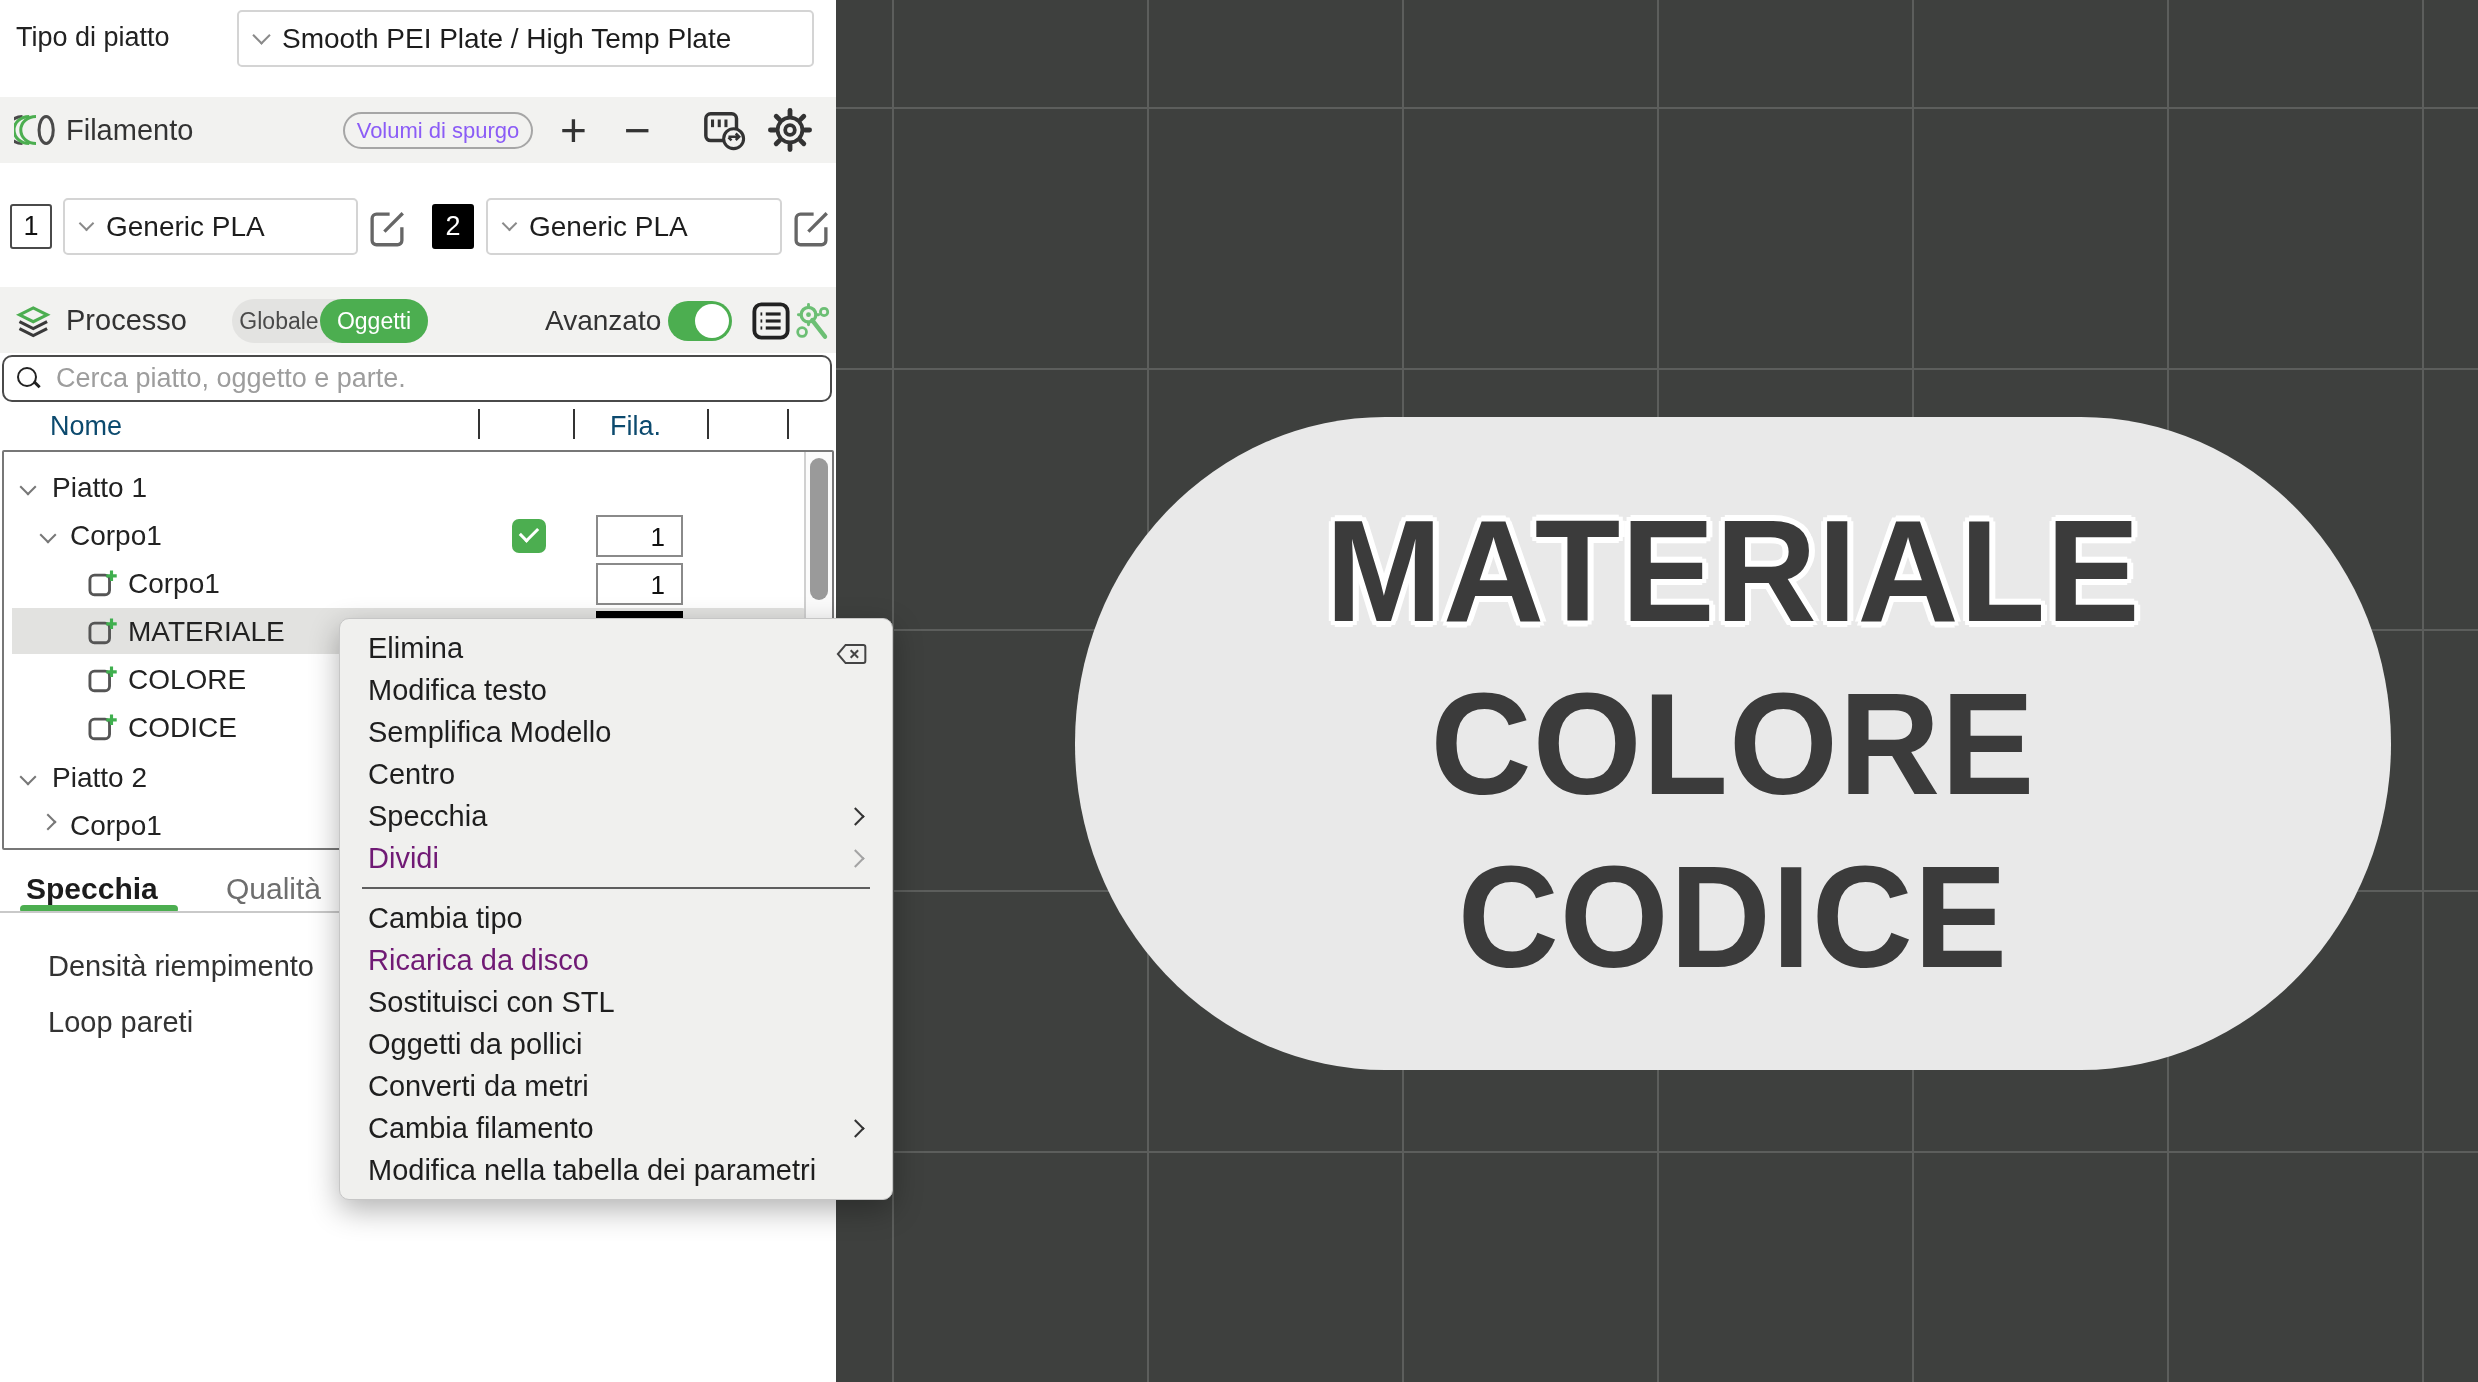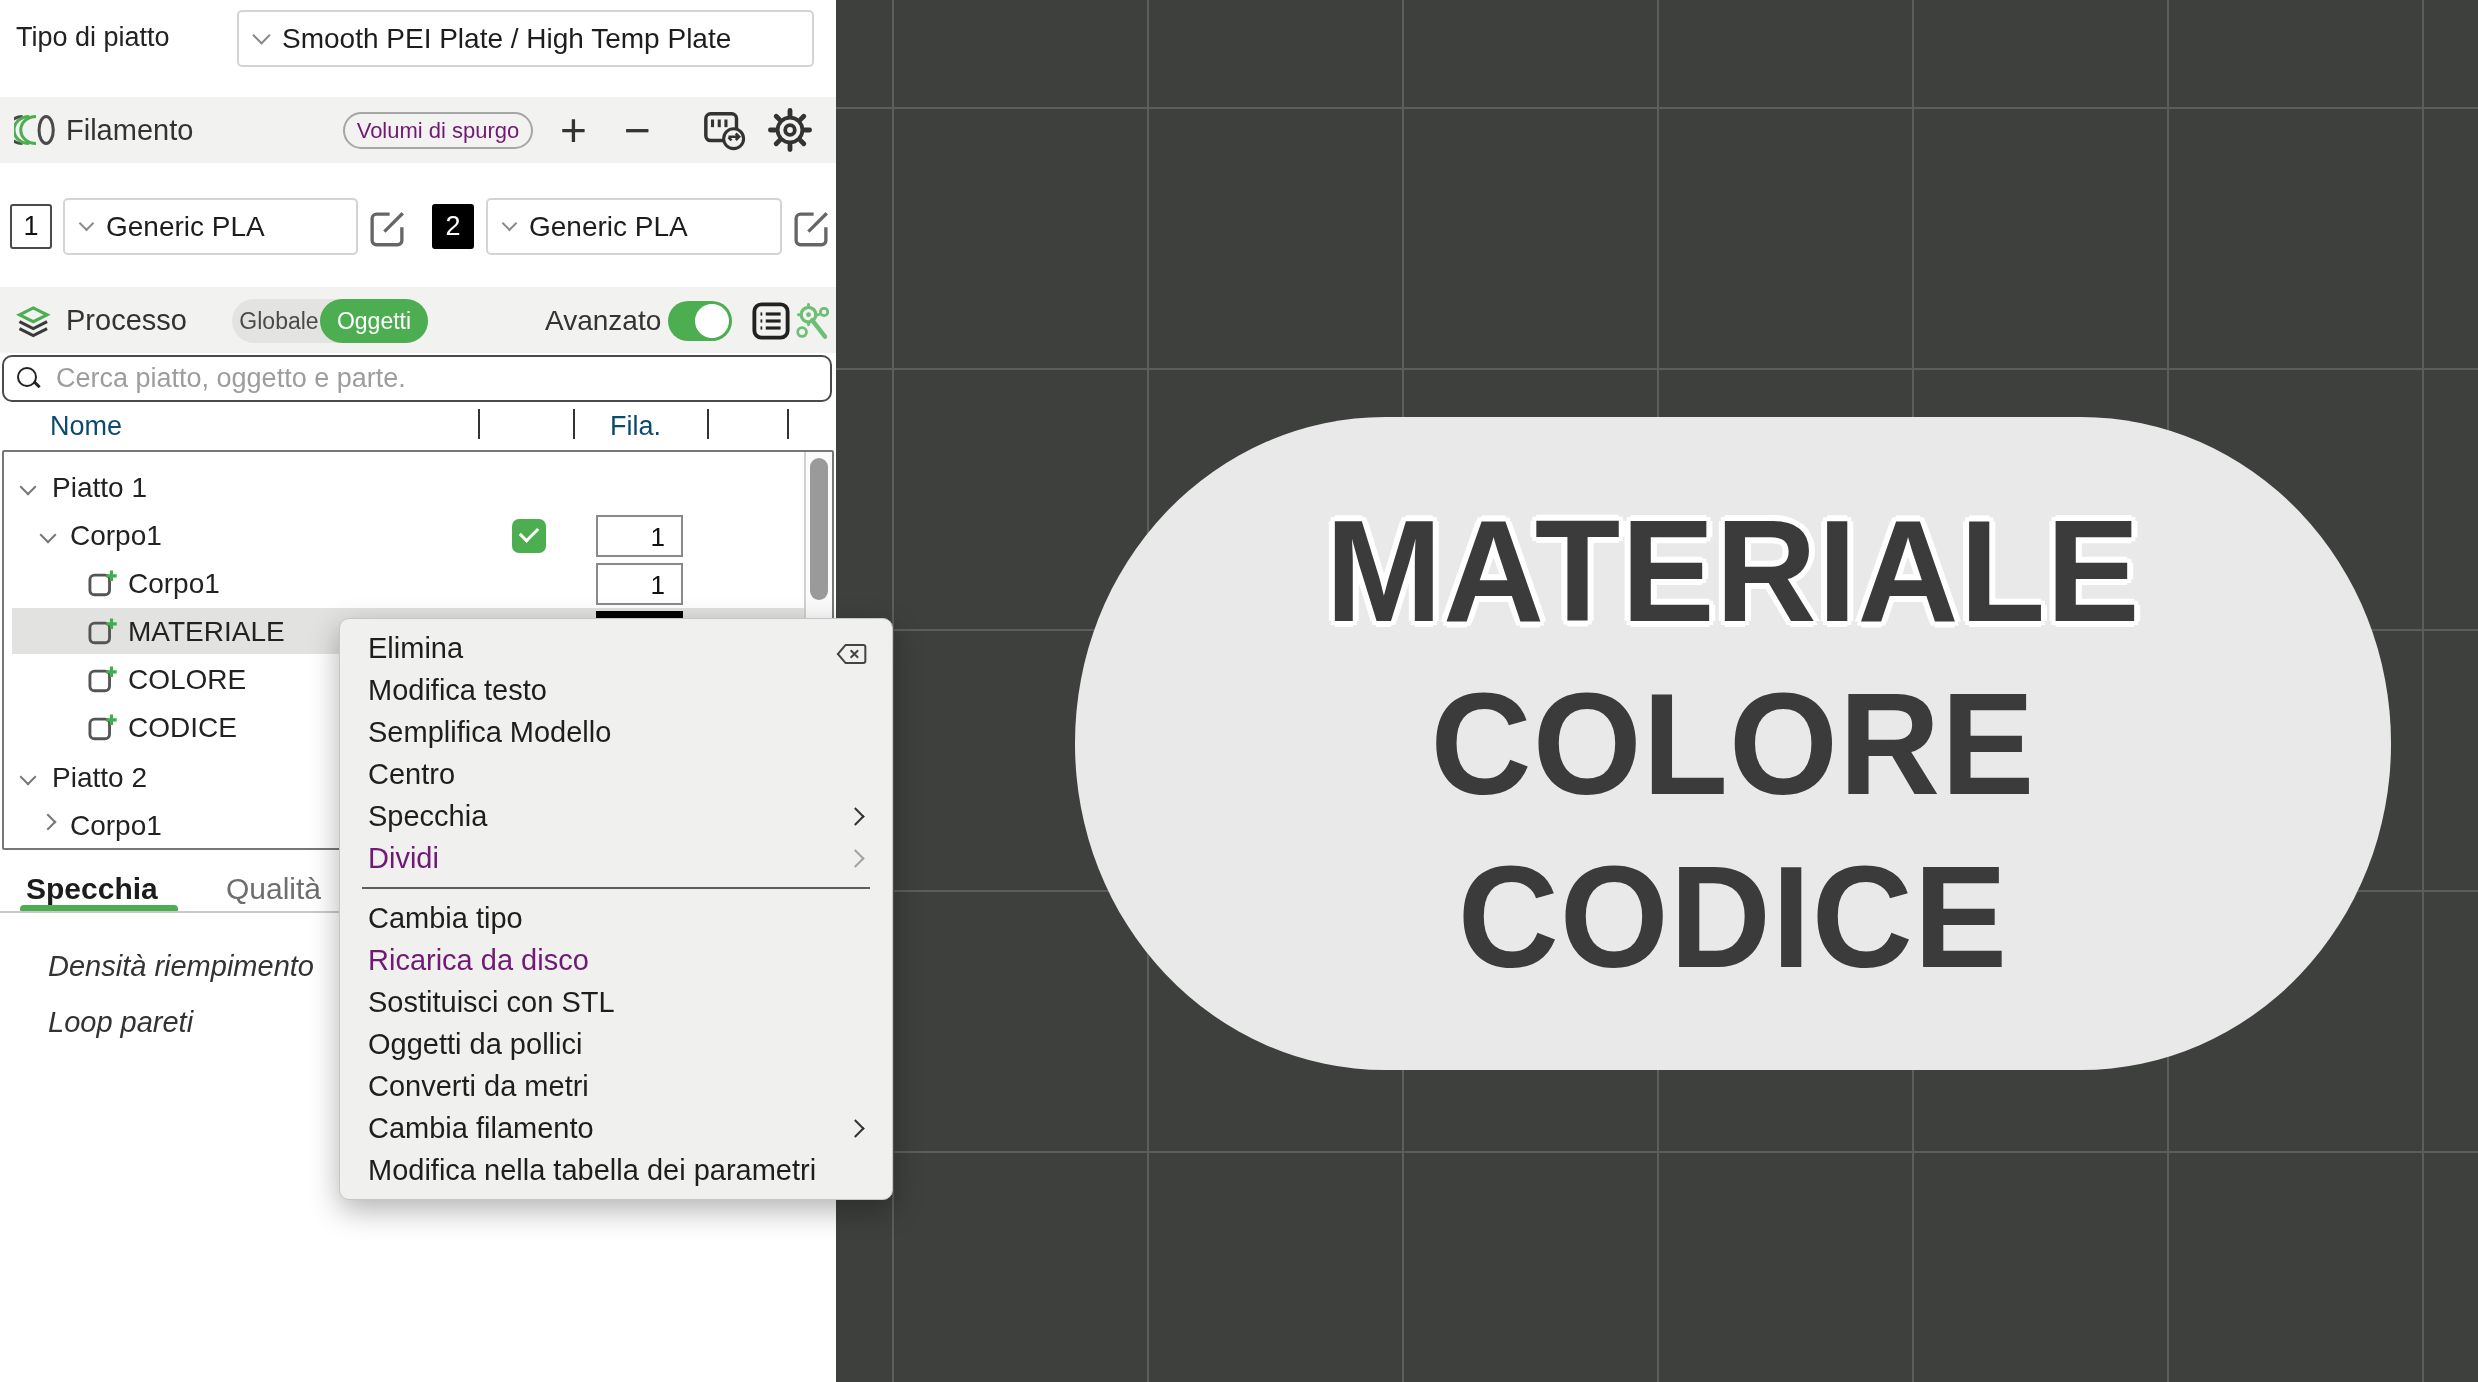--- a/index.html
+++ b/index.html
@@ -16,21 +16,21 @@
 
   .plate-label{position:absolute;left:16px;top:22px;font-size:27px;color:#222;}
   .selectbox{position:absolute;background:#fff;border:2px solid #d4d4d4;border-radius:5px;
              display:flex;align-items:center;font-size:28px;color:#1d1d1d;}
   .cv{display:inline-block;width:13px;height:13px;border-right:2px solid #8a8a8a;
       border-bottom:2px solid #8a8a8a;transform:rotate(45deg);margin:-6px 14px 0 16px;flex:0 0 auto;}
   .cv.small{width:11px;height:11px;}
 
   .pill-btn{position:absolute;left:343px;top:112px;width:190px;height:37px;border:2px solid #a6a6a6;
             border-radius:19px;display:flex;align-items:center;justify-content:center;
-            font-size:22px;color:#701a75;background:transparent;}
+            font-size:22px;color:#8b5cf6;background:transparent;}
   .plusminus{position:absolute;top:104px;font-size:46px;font-weight:400;color:#333;line-height:52px;}
 
   .slot-num{position:absolute;top:204px;width:42px;height:45px;border:2px solid #4a4a4a;border-radius:3px;
             background:#fff;display:flex;align-items:center;justify-content:center;font-size:27px;color:#111;}
   .slot-num.dark{background:#000;color:#fff;border-color:#000;}
 
   .seg{position:absolute;left:232px;top:299px;width:196px;height:44px;background:#e3e3e1;
        border-radius:22px;display:flex;align-items:center;}
   .seg .opt{flex:1;text-align:center;font-size:23px;color:#4a4a4a;}
   .seg .opt.sel{background:#4cae50;color:#fff;border-radius:22px;height:44px;line-height:44px;
@@ -72,21 +72,21 @@
         font-size:26px;color:#111;text-align:right;line-height:40px;padding-right:16px;}
   .spin.black{background:#000;border-color:#000;color:#fff;}
   .scrolltrack{position:absolute;right:0;top:0;width:28px;height:396px;background:#fbfbfb;border-left:2px solid #d0d0d0;}
   .scrollthumb{position:absolute;left:4px;top:6px;width:18px;height:142px;border-radius:9px;background:#9a9a9a;}
 
   .tab{position:absolute;top:872px;font-size:30px;}
   .tab.active{font-weight:bold;color:#1c1c1c;}
   .tab.inactive{color:#6e6e6e;}
   .tab-underline{position:absolute;left:20px;top:905px;width:158px;height:8px;border-radius:4px;background:#4cae50;}
   .tab-divider{position:absolute;left:0;top:911px;width:836px;height:2px;background:#c9c9c9;}
-  .param{position:absolute;left:48px;font-size:29px;color:#333;font-style:italic;}
+  .param{position:absolute;left:48px;font-size:29px;color:#333;}
 
   
   .viewport{position:absolute;left:836px;top:0;width:1642px;height:1382px;background:#3e403e;
             background-image:linear-gradient(to right,#5c5e5c 2px,transparent 2px),
                              linear-gradient(to bottom,#5c5e5c 2px,transparent 2px);
             background-size:255px 261px;background-position:56px 107px;}
   .stadium{position:absolute;left:239px;top:417px;width:1316px;height:653px;background:#e9e9e9;
            border-radius:310px / 326px;display:flex;flex-direction:column;align-items:center;
            justify-content:center;}
   .bigline{font-size:140px;font-weight:bold;color:#3b3b3b;line-height:173px;letter-spacing:1px;

